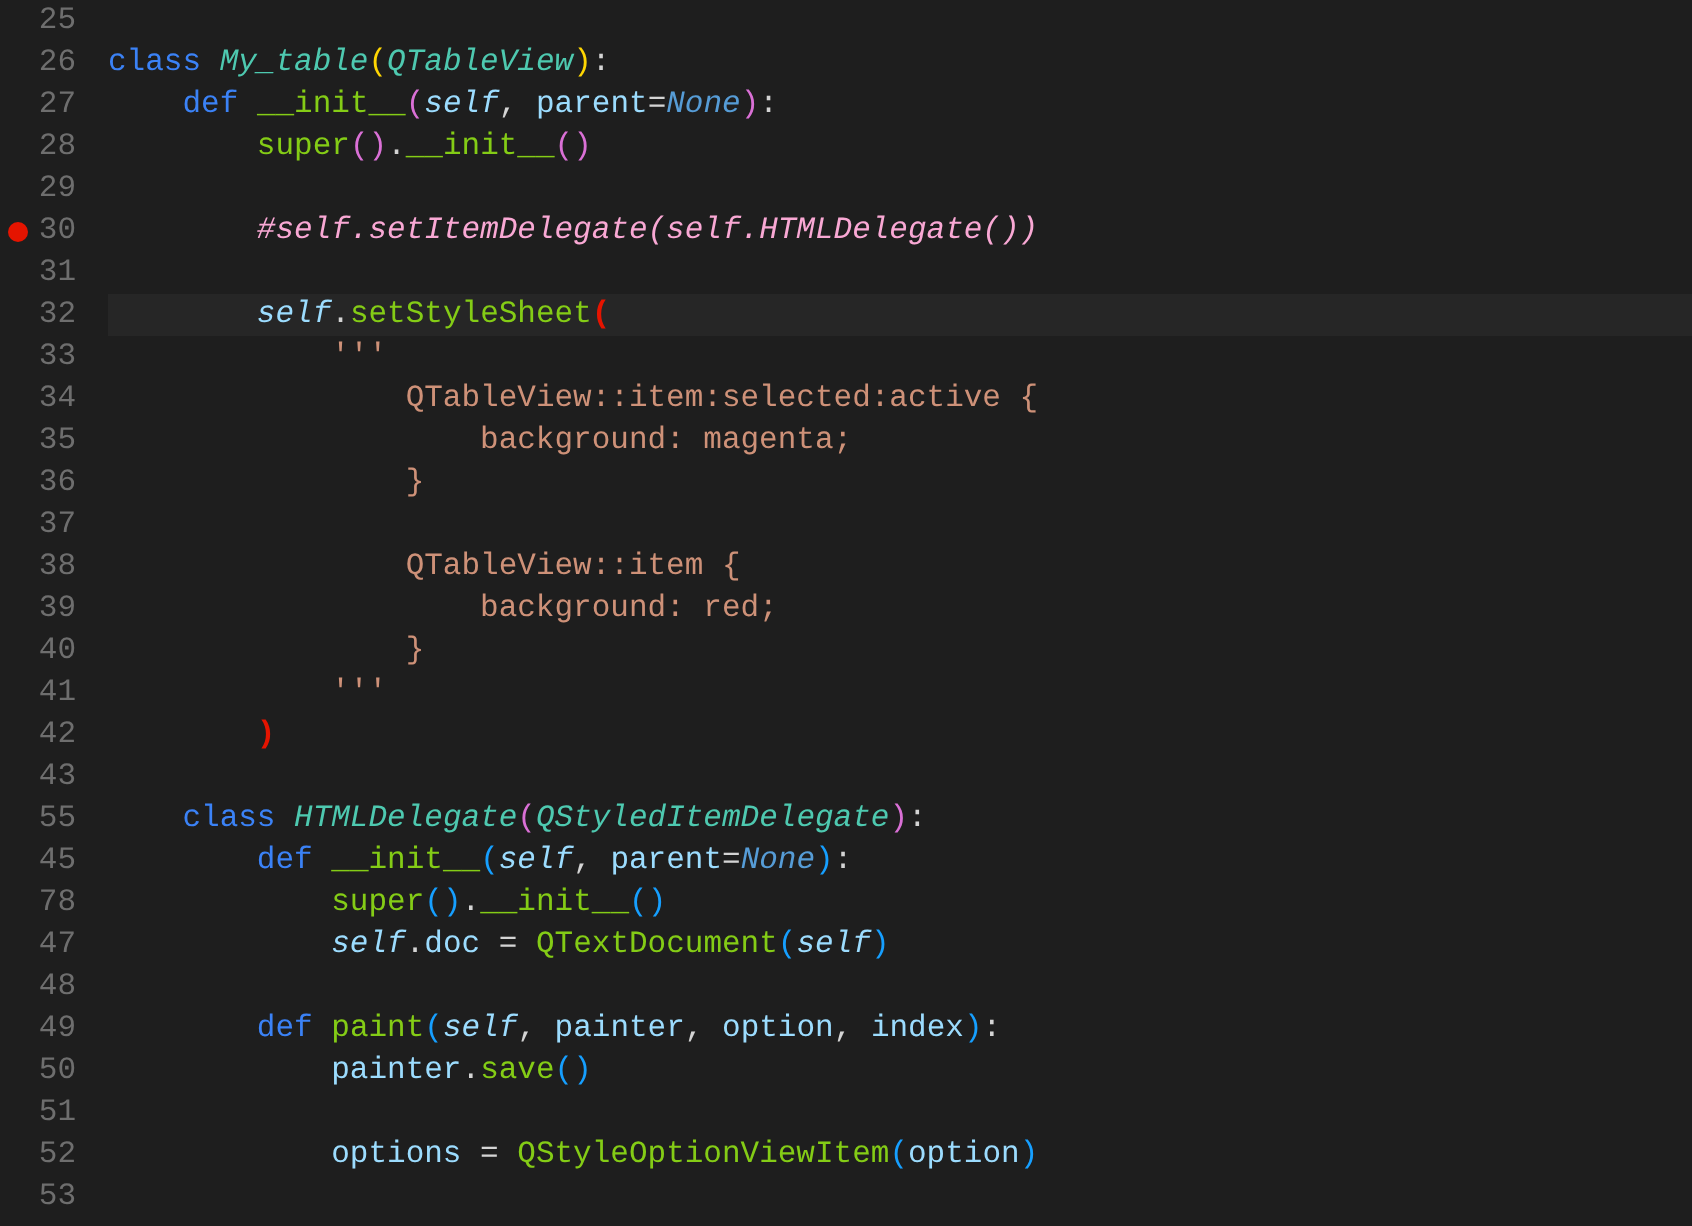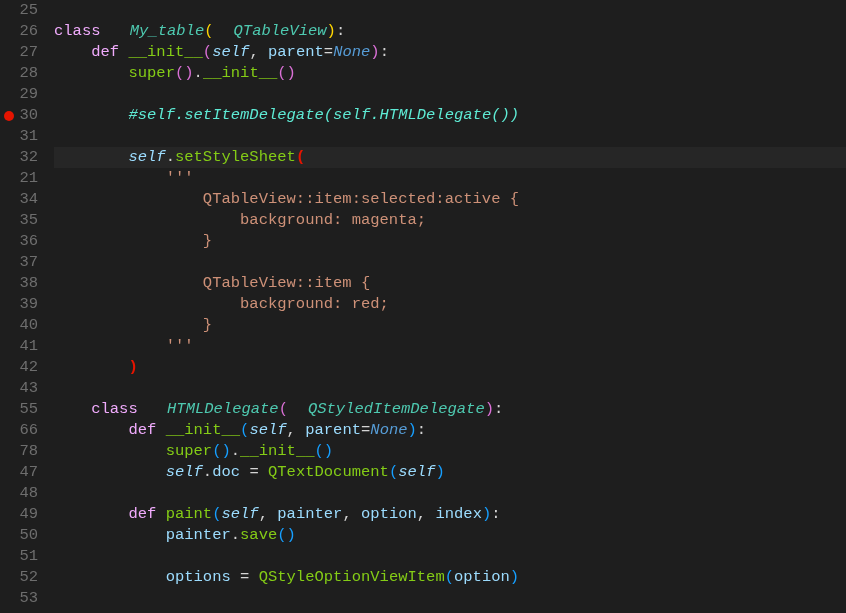--- a/index.html
+++ b/index.html
@@ -48,60 +48,60 @@
     white-space: pre;
     overflow: hidden;
   }
   .code-line {
     height: 21px;
     position: relative;
   }
   .code-line.highlight {
     background: rgba(255,255,255,0.04);
   }
-  .kw { color: #f0abfc; }
-  .cls { color: #4ec9b0; font-style: italic; margin-left: 20px; }
+  .kw { color: #3b82f6; }
+  .cls { color: #4ec9b0; font-style: italic; }
   .fn { color: #84cc16; }
   .param { color: #9cdcfe; }
   .self { color: #9cdcfe; font-style: italic; }
   .const { color: #569cd6; font-style: italic; }
   .str { color: #ce9178; }
-  .comment { color: #5eead4; font-style: italic; }
+  .comment { color: #f9a8d4; font-style: italic; }
   .punc { color: #d4d4d4; }
   .yellow { color: #ffd602; }
   .pink { color: #da70d6; }
   .cyanb { color: #169fff; }
   .brace-err { color: #e51400; font-weight: bold; }
 </style>
 </head>
 <body>
 
 <div class="editor">
   <div class="gutter">
       <div class="gutter-line">25</div>
       <div class="gutter-line">26</div>
       <div class="gutter-line">27</div>
       <div class="gutter-line">28</div>
       <div class="gutter-line">29</div>
       <div class="gutter-line">30<span class="breakpoint"></span></div>
       <div class="gutter-line">31</div>
       <div class="gutter-line">32</div>
-      <div class="gutter-line">21</div>
+      <div class="gutter-line">33</div>
       <div class="gutter-line">34</div>
       <div class="gutter-line">35</div>
       <div class="gutter-line">36</div>
       <div class="gutter-line">37</div>
       <div class="gutter-line">38</div>
       <div class="gutter-line">39</div>
       <div class="gutter-line">40</div>
       <div class="gutter-line">41</div>
       <div class="gutter-line">42</div>
       <div class="gutter-line">43</div>
       <div class="gutter-line">55</div>
-      <div class="gutter-line">66</div>
+      <div class="gutter-line">45</div>
       <div class="gutter-line">78</div>
       <div class="gutter-line">47</div>
       <div class="gutter-line">48</div>
       <div class="gutter-line">49</div>
       <div class="gutter-line">50</div>
       <div class="gutter-line">51</div>
       <div class="gutter-line">52</div>
       <div class="gutter-line">53</div>
     </div>
   <div class="code"><div class="code-line"></div><div class="code-line"><span class="kw">class </span><span class="cls">My_table</span><span class="yellow">(</span><span class="cls">QTableView</span><span class="yellow">)</span><span class="punc">:</span></div><div class="code-line"><span>    </span><span class="kw">def </span><span class="fn">__init__</span><span class="pink">(</span><span class="self">self</span><span class="punc">, </span><span class="param">parent</span><span class="punc">=</span><span class="const">None</span><span class="pink">)</span><span class="punc">:</span></div><div class="code-line"><span>        </span><span class="fn">super</span><span class="pink">(</span><span class="pink">)</span><span class="punc">.</span><span class="fn">__init__</span><span class="pink">(</span><span class="pink">)</span></div><div class="code-line"></div><div class="code-line"><span>        </span><span class="comment">#self.setItemDelegate(self.HTMLDelegate())</span></div><div class="code-line"></div><div class="code-line highlight"><span>        </span><span class="self">self</span><span class="punc">.</span><span class="fn">setStyleSheet</span><span class="brace-err">(</span></div><div class="code-line"><span>            </span><span class="str">'''</span></div><div class="code-line"><span>                </span><span class="str">QTableView::item:selected:active {</span></div><div class="code-line"><span>                    </span><span class="str">background: magenta;</span></div><div class="code-line"><span>                </span><span class="str">}</span></div><div class="code-line"></div><div class="code-line"><span>                </span><span class="str">QTableView::item {</span></div><div class="code-line"><span>                    </span><span class="str">background: red;</span></div><div class="code-line"><span>                </span><span class="str">}</span></div><div class="code-line"><span>            </span><span class="str">'''</span></div><div class="code-line"><span>        </span><span class="brace-err">)</span></div><div class="code-line"></div><div class="code-line"><span>    </span><span class="kw">class </span><span class="cls">HTMLDelegate</span><span class="pink">(</span><span class="cls">QStyledItemDelegate</span><span class="pink">)</span><span class="punc">:</span></div><div class="code-line"><span>        </span><span class="kw">def </span><span class="fn">__init__</span><span class="cyanb">(</span><span class="self">self</span><span class="punc">, </span><span class="param">parent</span><span class="punc">=</span><span class="const">None</span><span class="cyanb">)</span><span class="punc">:</span></div><div class="code-line"><span>            </span><span class="fn">super</span><span class="cyanb">(</span><span class="cyanb">)</span><span class="punc">.</span><span class="fn">__init__</span><span class="cyanb">(</span><span class="cyanb">)</span></div><div class="code-line"><span>            </span><span class="self">self</span><span class="punc">.</span><span class="param">doc </span><span class="punc">= </span><span class="fn">QTextDocument</span><span class="cyanb">(</span><span class="self">self</span><span class="cyanb">)</span></div><div class="code-line"></div><div class="code-line"><span>        </span><span class="kw">def </span><span class="fn">paint</span><span class="cyanb">(</span><span class="self">self</span><span class="punc">, </span><span class="param">painter</span><span class="punc">, </span><span class="param">option</span><span class="punc">, </span><span class="param">index</span><span class="cyanb">)</span><span class="punc">:</span></div><div class="code-line"><span>            </span><span class="param">painter</span><span class="punc">.</span><span class="fn">save</span><span class="cyanb">(</span><span class="cyanb">)</span></div><div class="code-line"></div><div class="code-line"><span>            </span><span class="param">options </span><span class="punc">= </span><span class="fn">QStyleOptionViewItem</span><span class="cyanb">(</span><span class="param">option</span><span class="cyanb">)</span></div><div class="code-line"></div></div>

